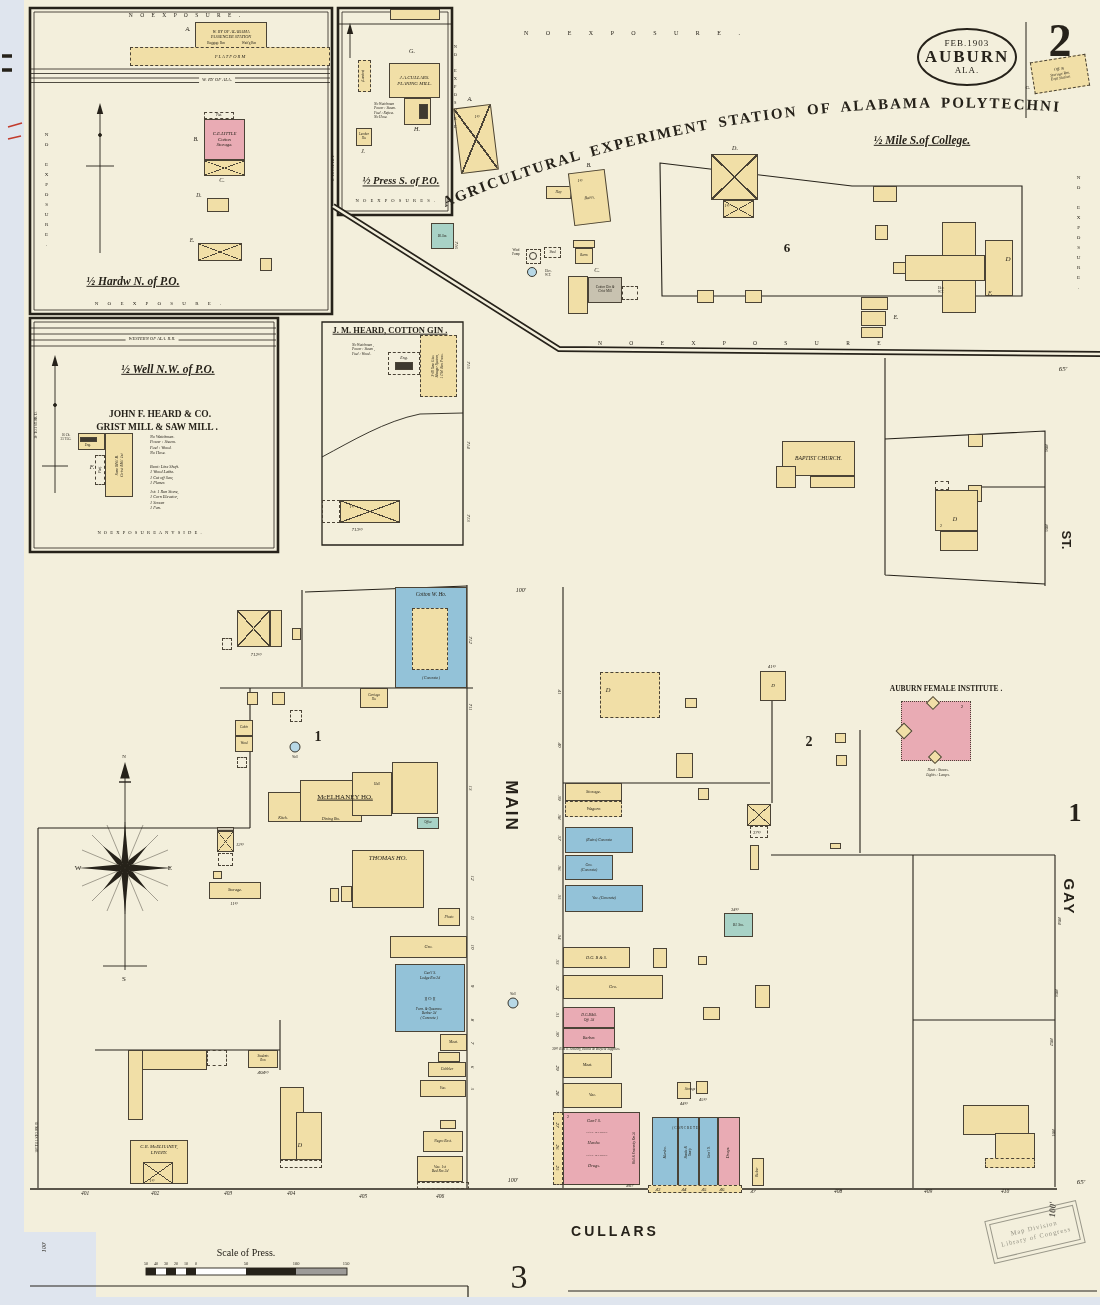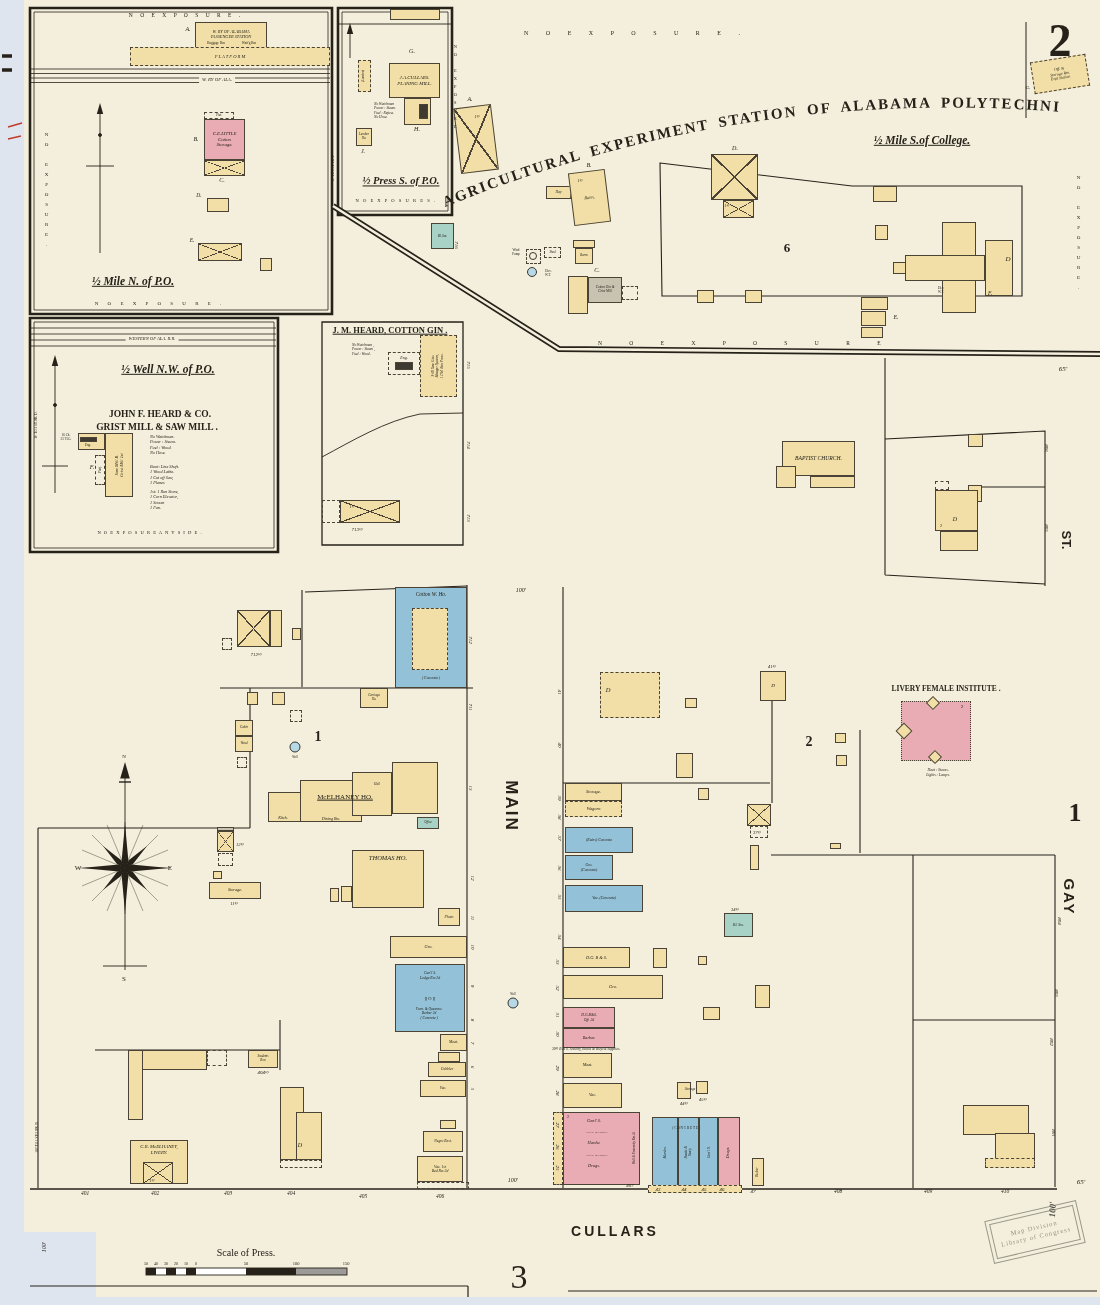--- a/index.html
+++ b/index.html
@@ -128,20 +128,25 @@
         <polygon points="-44,0 -6,-3.5 0,0 -6,3.5"></polygon>
           <polygon points="44,0 6,-3.5 0,0 6,3.5"></polygon>
         <polygon points="-22,-22 -4,-8 0,0 -8,-4"></polygon>
           <polygon points="22,-22 8,-4 0,0 4,-8"></polygon>
         <polygon points="-22,22 -8,4 0,0 -4,8"></polygon>
           <polygon points="22,22 4,8 0,0 8,4"></polygon>
       </g>
     </g>
   </svg>
 
+  <div id="badge">
+    <span class="d">FEB.1903</span>
+    <span class="c">AUBURN</span>
+    <span class="d">ALA.</span>
+  </div>
 
   <div id="sheetnum">2</div>
 
   <div id="stamp">
     <div class="in">
       <span>Map Division</span>
       <span>Library of Congress</span>
     </div>
     <span class="note">100'</span>
   </div>
@@ -311,21 +316,21 @@
     <div class="lab" style="left: 186px; top: 15px; transform: translate(-50%, -50%); font-size: 5.5px; letter-spacing: 3px;">N O    E X P O S U R E .</div>
     <div class="lab vst" style="left: 46px; top: 192px; transform: translate(-50%, -50%); font-size: 5px; letter-spacing: 5px;">NO EXPOSURE.</div>
     <div class="lab" style="left: 217px; top: 80px; transform: translate(-50%, -50%); font-size: 4.8px; font-style: italic; background: rgb(243, 239, 220); padding: 0px 3px;">W. RY  OF  ALA.</div>
     <div class="lab" style="left: 188px; top: 30px; transform: translate(-50%, -50%); font-size: 6px; font-style: italic;">A.</div>
     <div class="lab" style="left: 216px; top: 43px; transform: translate(-50%, -50%); font-size: 3.4px;">Baggage Rm</div>
     <div class="lab" style="left: 249px; top: 43px; transform: translate(-50%, -50%); font-size: 3.4px;">Wait'g Rm</div>
     <div class="lab" style="left: 196px; top: 140px; transform: translate(-50%, -50%); font-size: 6px; font-style: italic;">B.</div>
     <div class="lab" style="left: 222px; top: 181px; transform: translate(-50%, -50%); font-size: 6px; font-style: italic;">C.</div>
     <div class="lab" style="left: 199px; top: 195px; transform: translate(-50%, -50%); font-size: 5.5px; font-style: italic;">D.</div>
     <div class="lab" style="left: 192px; top: 240px; transform: translate(-50%, -50%); font-size: 5.5px; font-style: italic;">E.</div>
-    <div class="lab" style="left: 133px; top: 281px; transform: translate(-50%, -50%); font-size: 11.5px; font-weight: bold; font-style: italic; text-decoration: underline;">½ Mile N. of P.O.</div>
+    <div class="lab" style="left: 133px; top: 281px; transform: translate(-50%, -50%); font-size: 11.5px; font-weight: bold; font-style: italic; text-decoration: underline;">½ Hardw N. of P.O.</div>
     <div class="lab" style="left: 160px; top: 304px; transform: translate(-50%, -50%); font-size: 5px; letter-spacing: 4px;">N O   E X P O S U R E .</div>
     <div class="lab" style="left: 152px; top: 339px; transform: translate(-50%, -50%); font-size: 4.6px; font-style: italic; background: rgb(243, 239, 220); padding: 0px 3px;">WESTERN  OF  ALA.  R.R.</div>
     <div class="lab" style="left: 168px; top: 369px; transform: translate(-50%, -50%); font-size: 11.5px; font-weight: bold; font-style: italic; text-decoration: underline;">½ Well N.W. of P.O.</div>
     <div class="lab" style="left: 160px; top: 415px; transform: translate(-50%, -50%); font-size: 9.5px; font-weight: bold;">JOHN  F. HEARD  &amp; CO.</div>
     <div class="lab" style="left: 157px; top: 428px; transform: translate(-50%, -50%); font-size: 9.5px; font-weight: bold;">GRIST  MILL  &amp;  SAW  MILL .</div>
     <div class="lab" style="left: 150px; top: 444px; transform: translate(0px, -50%); font-size: 4.2px; font-style: italic; text-align: left;">No Watchman.
 Power : Steam.
 Fuel : Wood.
 No Hose.</div>
     <div class="lab" style="left: 150px; top: 474px; transform: translate(0px, -50%); font-size: 4.2px; font-style: italic; text-align: left;">Bsmt: Line Shaft.
@@ -381,21 +386,21 @@
 Power : Steam ,
 Fuel : Wood .</div>
     <div class="lab" style="left: 404px; top: 357px; transform: translate(-50%, -50%); font-size: 4px; font-style: italic;">Eng.</div>
     <div class="lab" style="left: 438px; top: 366px; transform: translate(-50%, -50%) rotate(-90deg); font-size: 3.6px; font-style: italic;">3-60 Saw Gins
 Munger System,
 1 Dbl. Box Press.</div>
     <div class="lab" style="left: 352px; top: 506px; transform: translate(-50%, -50%); font-size: 4px; font-style: italic;">1½</div>
     <div class="lab" style="left: 357px; top: 530px; transform: translate(-50%, -50%); font-size: 5px; font-style: italic;">713½</div>
     <div class="lab" style="left: 955px; top: 520px; transform: translate(-50%, -50%); font-size: 6px; font-style: italic;">D</div>
     <div class="lab" style="left: 941px; top: 525px; transform: translate(-50%, -50%); font-size: 4px;">2</div>
-    <div class="lab" style="left: 946px; top: 689px; transform: translate(-50%, -50%); font-size: 7.5px; font-weight: bold;">LIVERY FEMALE INSTITUTE .</div>
+    <div class="lab" style="left: 946px; top: 689px; transform: translate(-50%, -50%); font-size: 7.5px; font-weight: bold;">AUBURN FEMALE INSTITUTE .</div>
     <div class="lab" style="left: 938px; top: 773px; transform: translate(-50%, -50%); font-size: 3.8px; font-style: italic;">Heat : Stoves.
 Lights : Lamps.</div>
     <div class="lab" style="left: 962px; top: 707px; transform: translate(-50%, -50%); font-size: 5px;">2</div>
     <div class="lab" style="left: 772px; top: 667px; transform: translate(-50%, -50%); font-size: 4.5px; font-style: italic;">41½</div>
     <div class="lab" style="left: 757px; top: 833px; transform: translate(-50%, -50%); font-size: 4.5px; font-style: italic;">37½</div>
     <div class="lab" style="left: 809px; top: 742px; transform: translate(-50%, -50%); font-size: 14px; font-weight: bold;">2</div>
     <div class="lab" style="left: 1075px; top: 813px; transform: translate(-50%, -50%); font-size: 26px; font-weight: bold;">1</div>
     <div class="lab sans" style="left: 1069px; top: 897px; transform: translate(-50%, -50%) rotate(90deg); font-size: 15px; font-weight: bold; letter-spacing: 2px;">GAY</div>
     <div class="lab sans" style="left: 1066px; top: 540px; transform: translate(-50%, -50%) rotate(90deg); font-size: 13px; font-weight: bold;">ST.</div>
     <div class="lab sans" style="left: 511px; top: 806px; transform: translate(-50%, -50%) rotate(90deg); font-size: 17px; font-weight: bold; letter-spacing: 2px;">MAIN</div>

